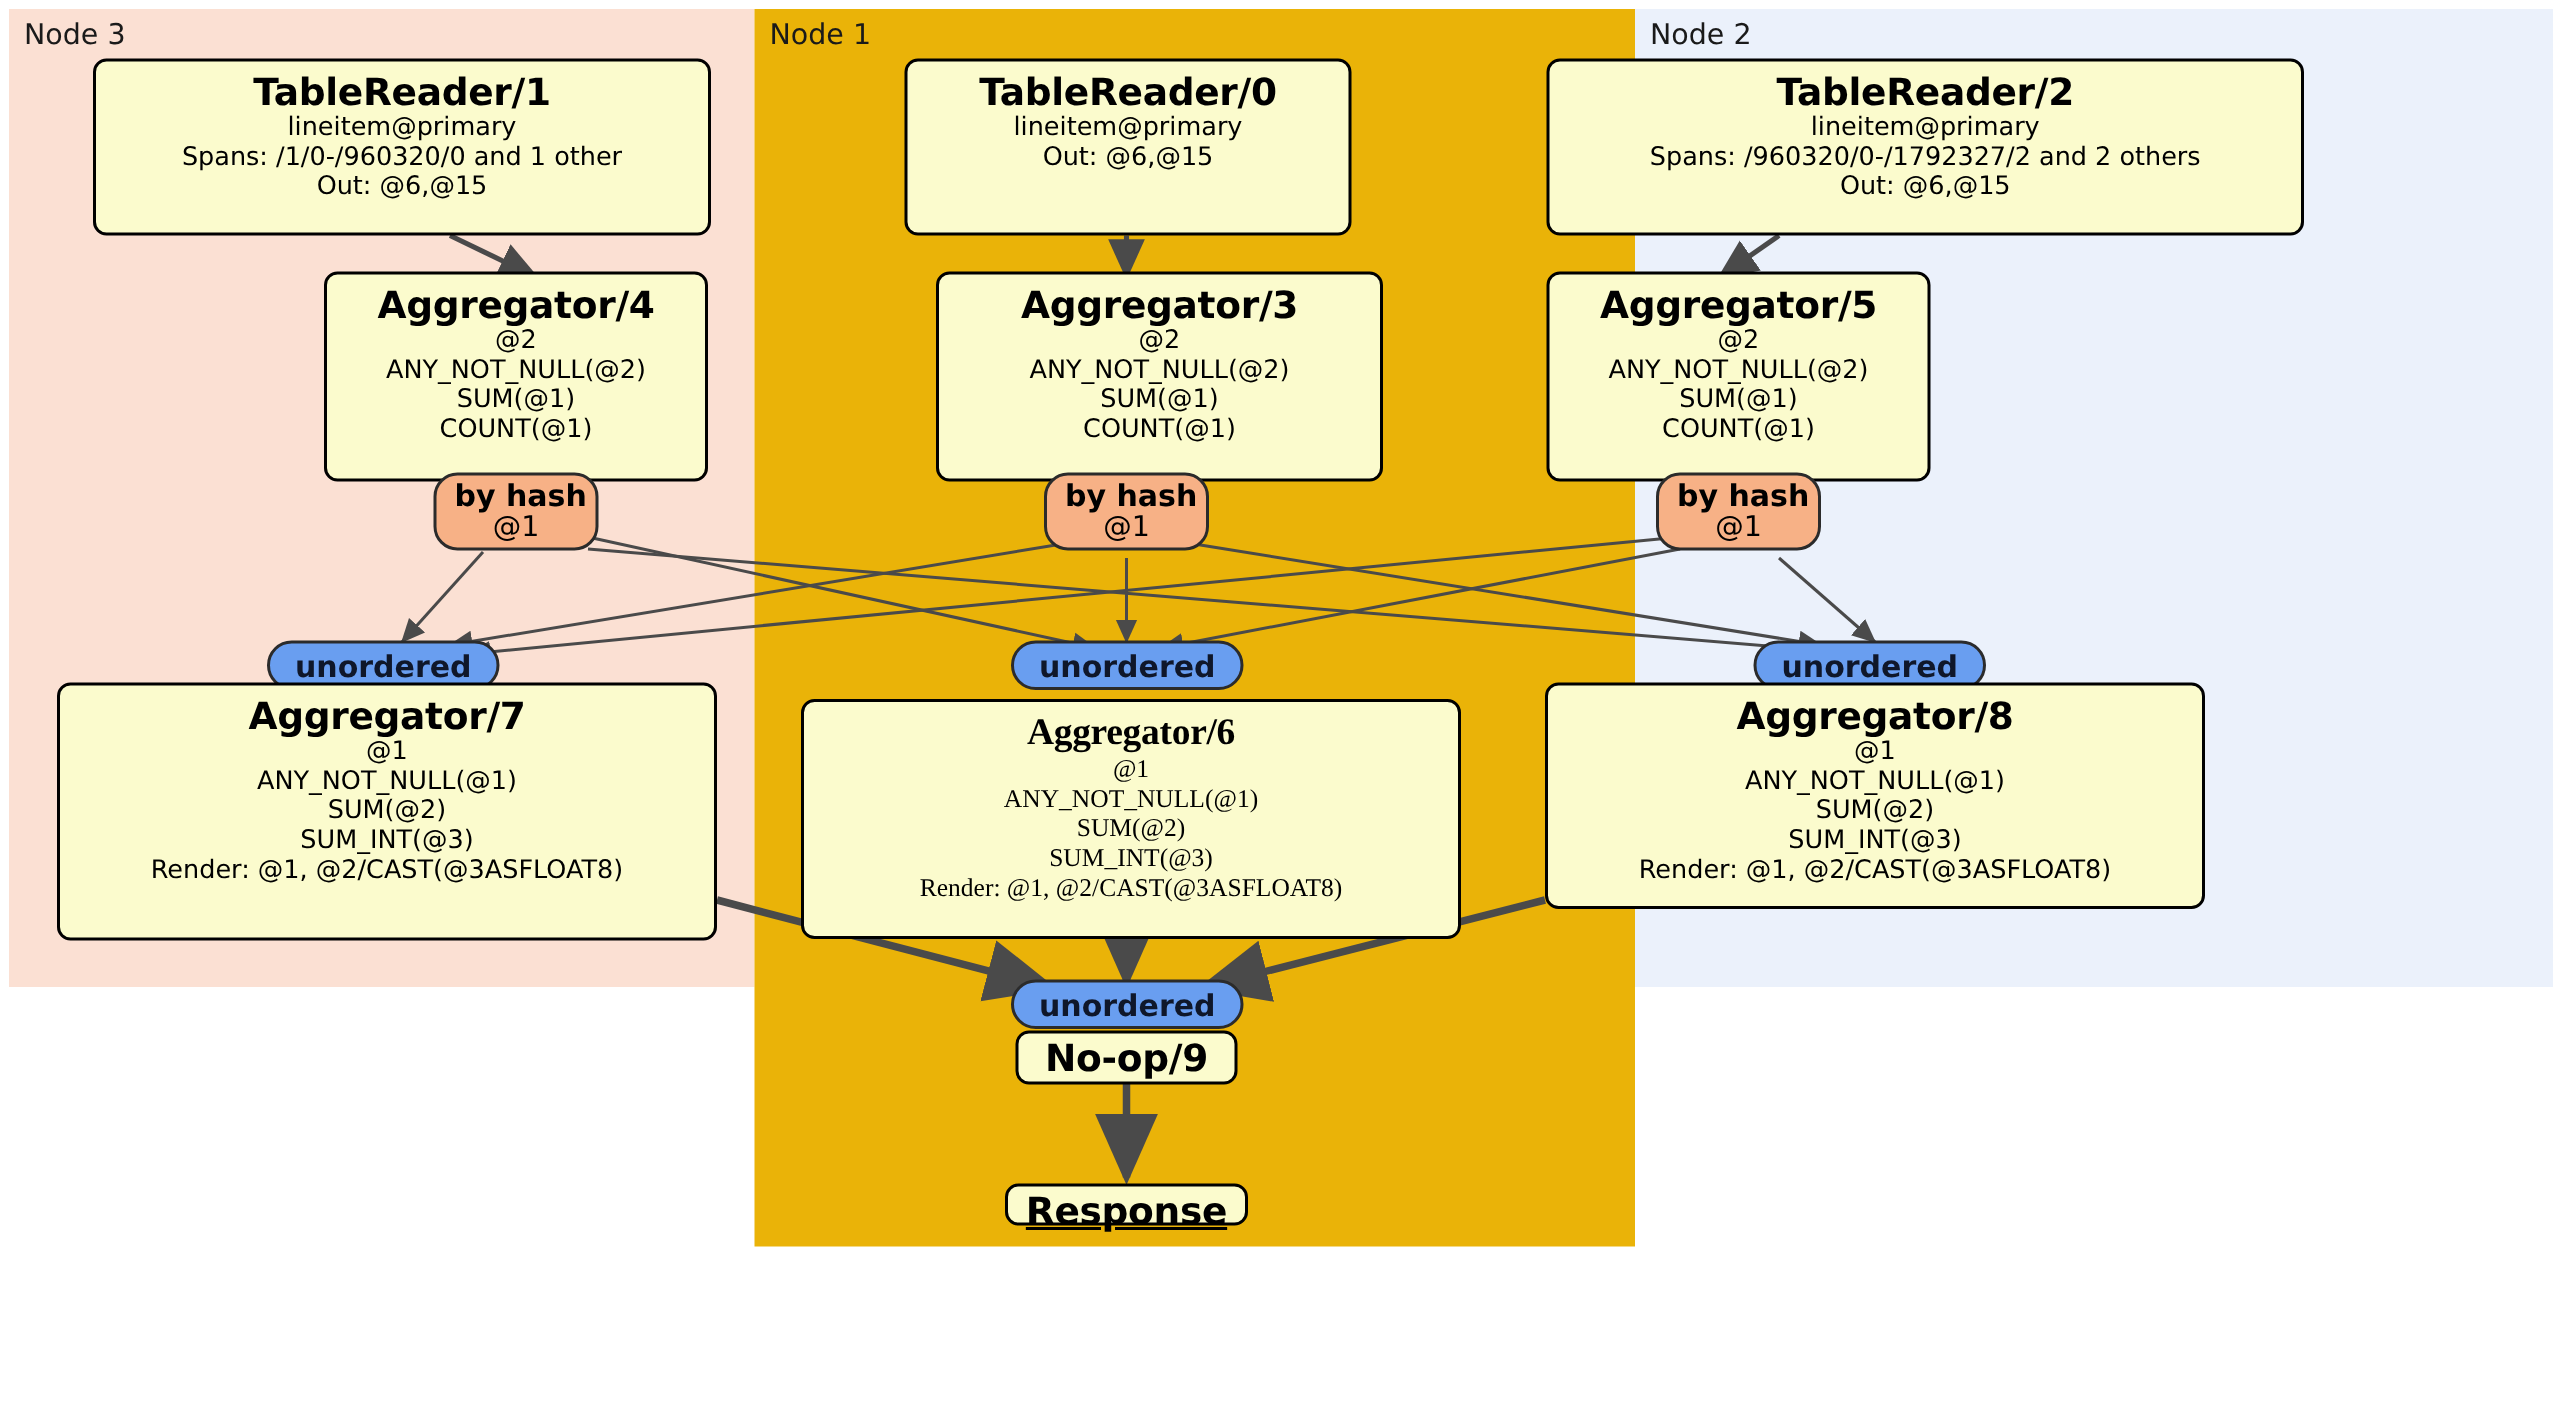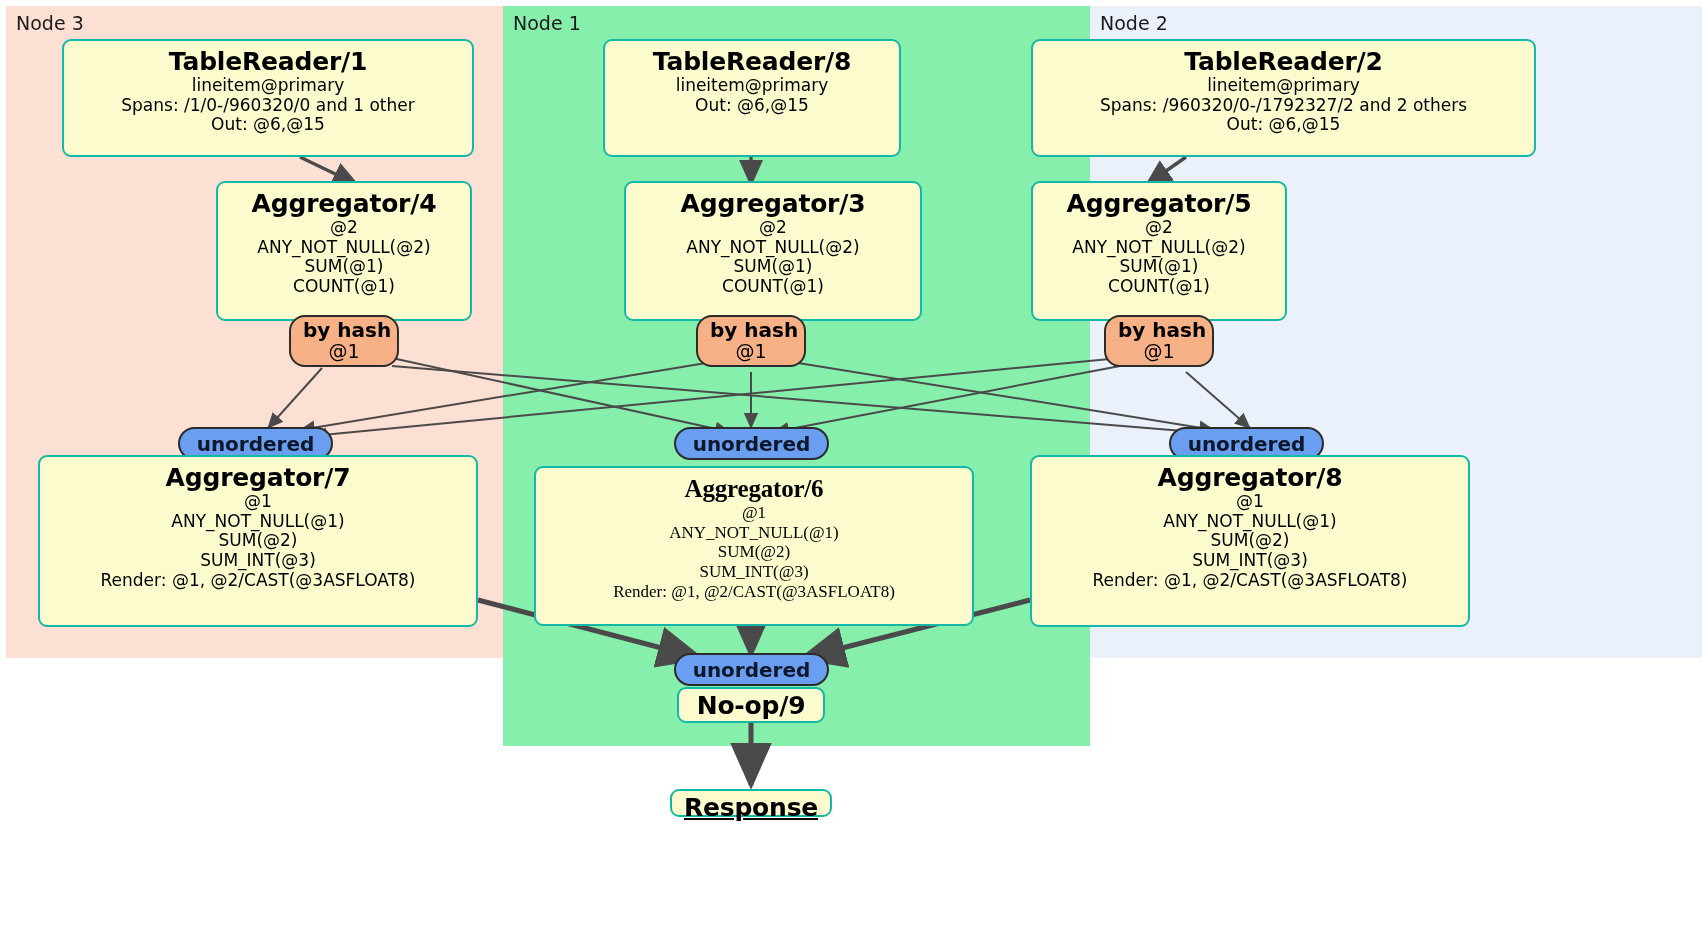--- a/index.html
+++ b/index.html
@@ -41,21 +41,21 @@
     width: 1708px;
     height: 940px;
     pointer-events: none;
   }
 
   
   .proc {
     position: absolute;
     box-sizing: border-box;
     background: #fbfbcd;
-    border: 2px solid #14b8a6;
+    border: 2px solid #000000;
     border-radius: 9px;
     text-align: center;
     padding: 6px 10px 8px 10px;
     color: #000;
   }
   .proc .title {
     font-weight: bold;
     font-size: 25px;
     line-height: 1.16;
     letter-spacing: -0.2px;
@@ -109,21 +109,21 @@
 </style>
 </head>
 <body>
 
 <div id="stage">
 
   <div class="panel" style="left:6px; top:6px; width:497px; height:652px; background:#fbe0d3;">
     <div class="panel-label">Node 3</div>
   </div>
 
-  <div class="panel" style="left:503px; top:6px; width:587px; height:740px; background:#86efac;">
+  <div class="panel" style="left:503px; top:6px; width:587px; height:825px; background:#eab308;">
     <div class="panel-label">Node 1</div>
   </div>
 
   <div class="panel" style="left:1090px; top:6px; width:612px; height:652px; background:#ebf1fb;">
     <div class="panel-label">Node 2</div>
   </div>
 
   <svg id="edges" viewBox="0 0 1708 940" xmlns="http://www.w3.org/2000/svg">
     <defs>
       <marker id="ah" markerWidth="9" markerHeight="9" refX="7.5" refY="4.2" orient="auto" markerUnits="strokeWidth">
@@ -167,21 +167,21 @@
   </svg>
 
   <div class="proc" style="left:62px; top:39px; width:412px; height:118px;">
     <div class="title">TableReader/1</div>
     <div class="line">lineitem@primary</div>
     <div class="line">Spans: /1/0-/960320/0 and 1 other</div>
     <div class="line">Out: @6,@15</div>
   </div>
 
   <div class="proc" style="left:603px; top:39px; width:298px; height:118px;">
-    <div class="title">TableReader/8</div>
+    <div class="title">TableReader/0</div>
     <div class="line">lineitem@primary</div>
     <div class="line">Out: @6,@15</div>
   </div>
 
   <div class="proc" style="left:1031px; top:39px; width:505px; height:118px;">
     <div class="title">TableReader/2</div>
     <div class="line">lineitem@primary</div>
     <div class="line">Spans: /960320/0-/1792327/2 and 2 others</div>
     <div class="line">Out: @6,@15</div>
   </div>
@@ -242,21 +242,21 @@
 
   <div class="proc" style="left:534px; top:466px; width:440px; height:160px;font-family:Liberation Serif, serif;">
     <div class="title">Aggregator/6</div>
     <div class="line">@1</div>
     <div class="line">ANY_NOT_NULL(@1)</div>
     <div class="line">SUM(@2)</div>
     <div class="line">SUM_INT(@3)</div>
     <div class="line">Render: @1, @2/CAST(@3ASFLOAT8)</div>
   </div>
 
-  <div class="proc" style="left:1030px; top:455px; width:440px; height:172px;">
+  <div class="proc" style="left:1030px; top:455px; width:440px; height:151px;">
     <div class="title">Aggregator/8</div>
     <div class="line">@1</div>
     <div class="line">ANY_NOT_NULL(@1)</div>
     <div class="line">SUM(@2)</div>
     <div class="line">SUM_INT(@3)</div>
     <div class="line">Render: @1, @2/CAST(@3ASFLOAT8)</div>
   </div>
 
   <div class="sync" style="left:674px; top:653px; width:155px; height:33px;">unordered</div>
 

